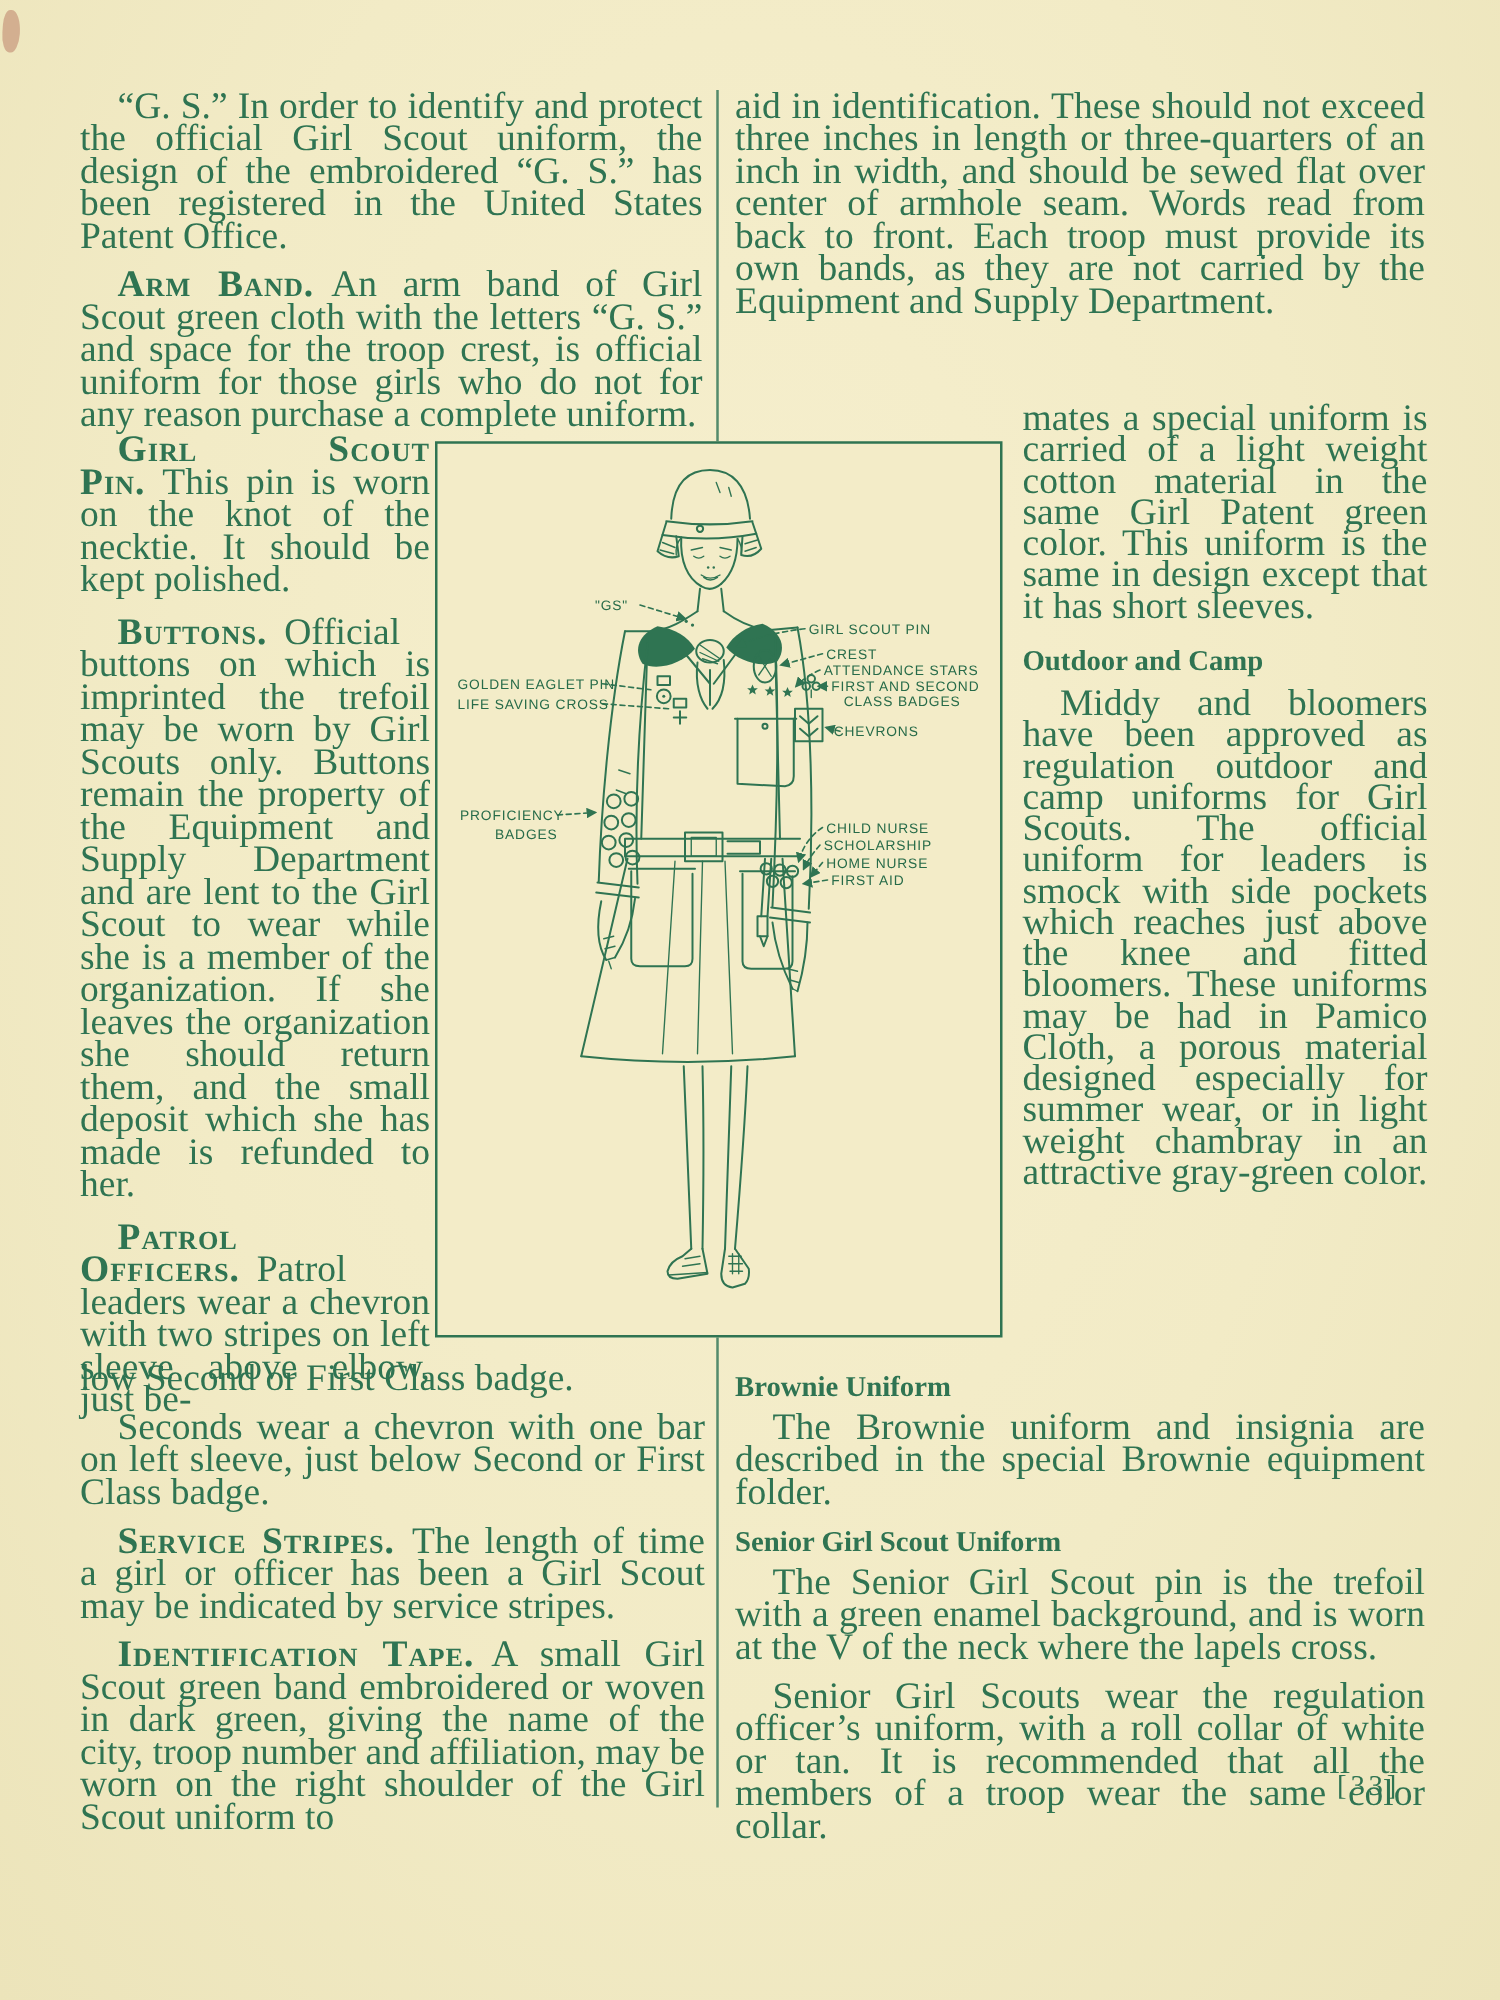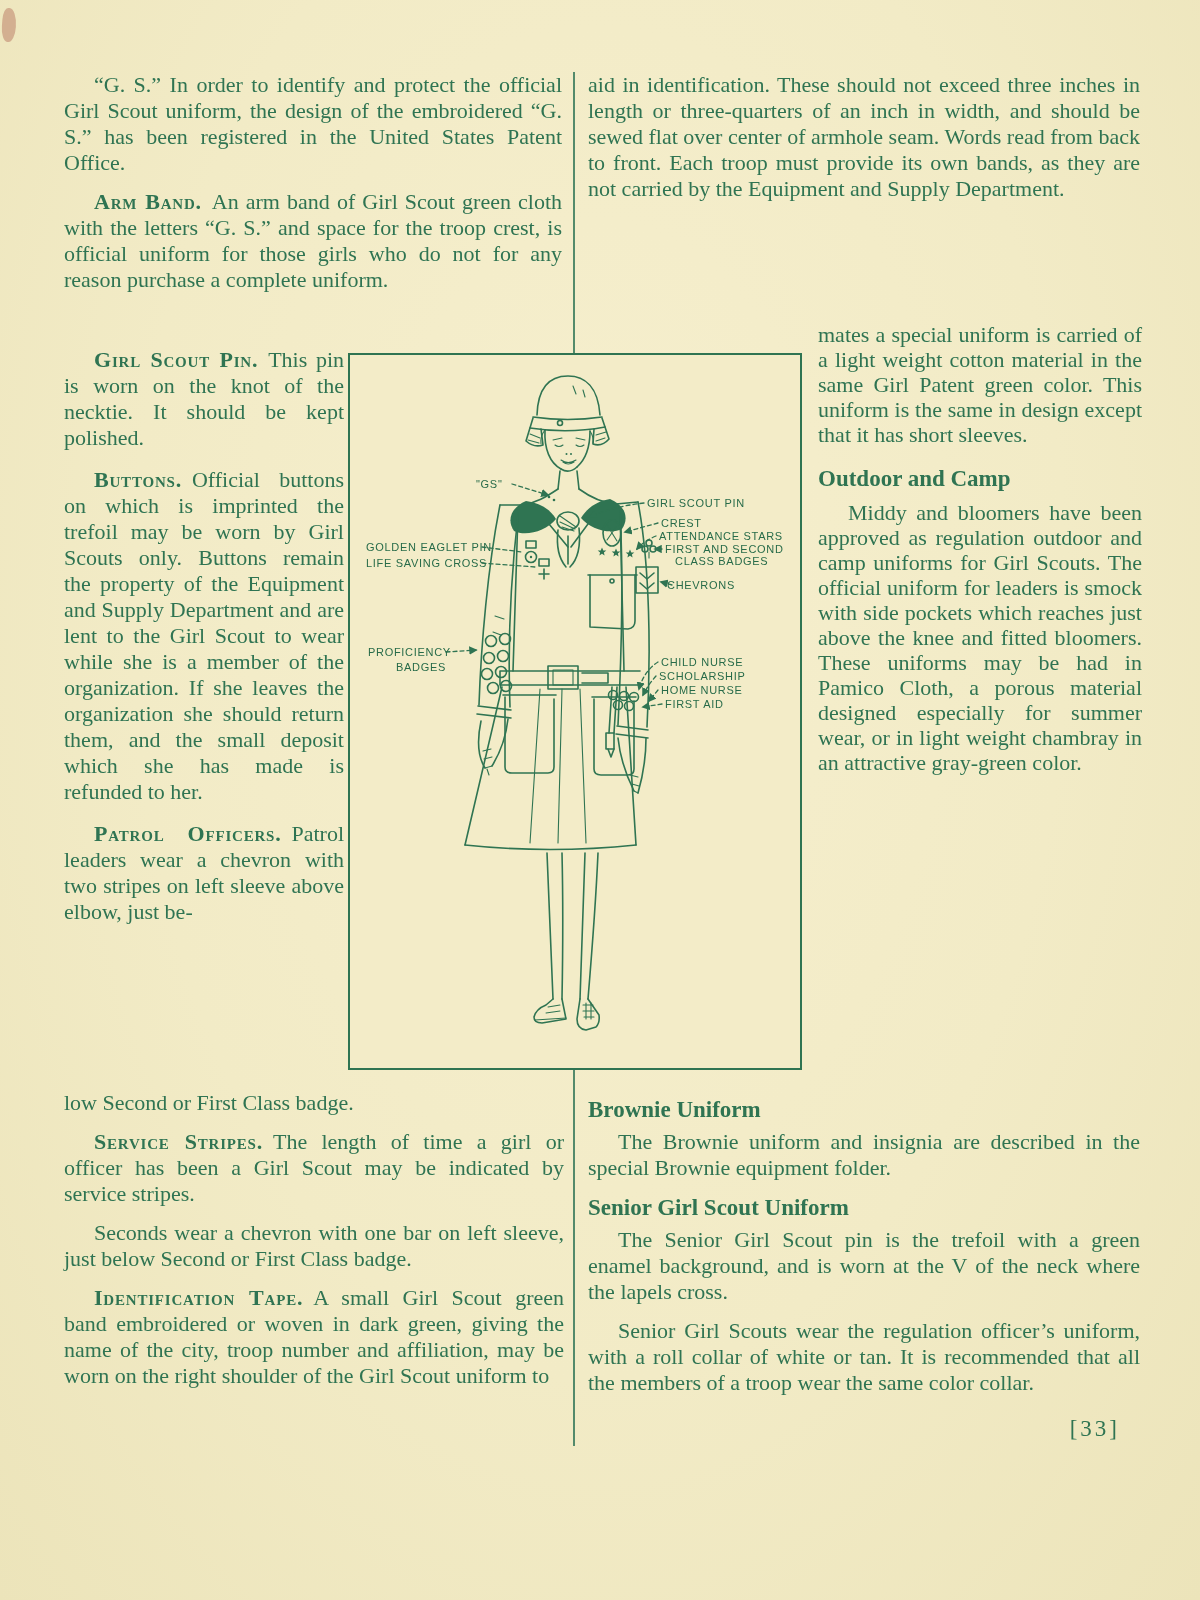--- a/index.html
+++ b/index.html
@@ -19,21 +19,21 @@
     background:#a0493a; opacity:.35; border-radius:40% 60% 50% 50%;
     transform:rotate(4deg);
   }
   .divider {
     position:absolute; left:573px; top:72px; width:2px; height:1374px;
     background:#37795a; opacity:.85;
   }
   .tblock { position:absolute; }
   p {
     margin:0 0 13px 0; text-align:justify; text-indent:30px;
-    font-size:22px; line-height:26px;
+    font-size:30px; line-height:26px;
   }
   p:last-child { margin-bottom:0; }
   .noindent { text-indent:0; }
   .lead { font-variant:small-caps; letter-spacing:.8px; margin-right:.45em;font-weight:bold; }
   .oneline p { margin:0; }
   .h-left  { font-weight:bold; font-size:23px; line-height:27px; margin:2px 0 8px 0; }
   .h-center{ font-weight:bold; font-size:23px; line-height:27px; margin:2px 0 6px 0; text-align:left; }
   .tight p { line-height:25px; }
   .illus-box {
     position:absolute; left:348px; top:353px; width:454px; height:717px;
@@ -72,22 +72,22 @@
   </div>
 
   <div class="tblock" style="left:64px; top:347px; width:280px;">
     <p><span class="lead">Girl Scout Pin.</span><span>This pin is worn on the knot of the necktie. It should be kept polished.</span></p>
     <p style="margin-top:16px;"><span class="lead">Buttons.</span><span>Official buttons on which is imprinted the trefoil may be worn by Girl Scouts only. Buttons remain the property of the Equipment and Supply Department and are lent to the Girl Scout to wear while she is a member of the organization. If she leaves the organization she should return them, and the small deposit which she has made is refunded to her.</span></p>
     <p style="margin-top:16px;"><span class="lead">Patrol Officers.</span><span>Patrol leaders wear a chevron with two stripes on left sleeve above elbow, just be-</span></p>
   </div>
 
   <div class="tblock" style="left:64px; top:1090px; width:500px;">
     <p class="noindent"><span>low Second or First Class badge.</span></p>
+    <p><span>Seconds wear a chevron with one bar on left sleeve, just below Second or First Class badge.</span></p>
     <p><span class="lead">Service Stripes.</span><span>The length of time a girl or officer has been a Girl Scout may be indicated by service stripes.</span></p>
-    <p><span>Seconds wear a chevron with one bar on left sleeve, just below Second or First Class badge.</span></p>
     <p><span class="lead">Identification Tape.</span><span>A small Girl Scout green band embroidered or woven in dark green, giving the name of the city, troop number and affiliation, may be worn on the right shoulder of the Girl Scout uniform to</span></p>
   </div>
 
   <div class="tblock" style="left:588px; top:72px; width:552px;">
     <p class="noindent"><span>aid in identification. These should not exceed three inches in length or three-quarters of an inch in width, and should be sewed flat over center of armhole seam. Words read from back to front. Each troop must provide its own bands, as they are not carried by the Equipment and Supply Department.</span></p>
   </div>
 
 
   <div class="tblock tight" style="left:818px; top:322px; width:324px;">
     <p class="noindent"><span>mates a special uniform is carried of a light weight cotton material in the same Girl Patent green color. This uniform is the same in design except that it has short sleeves.</span></p>

